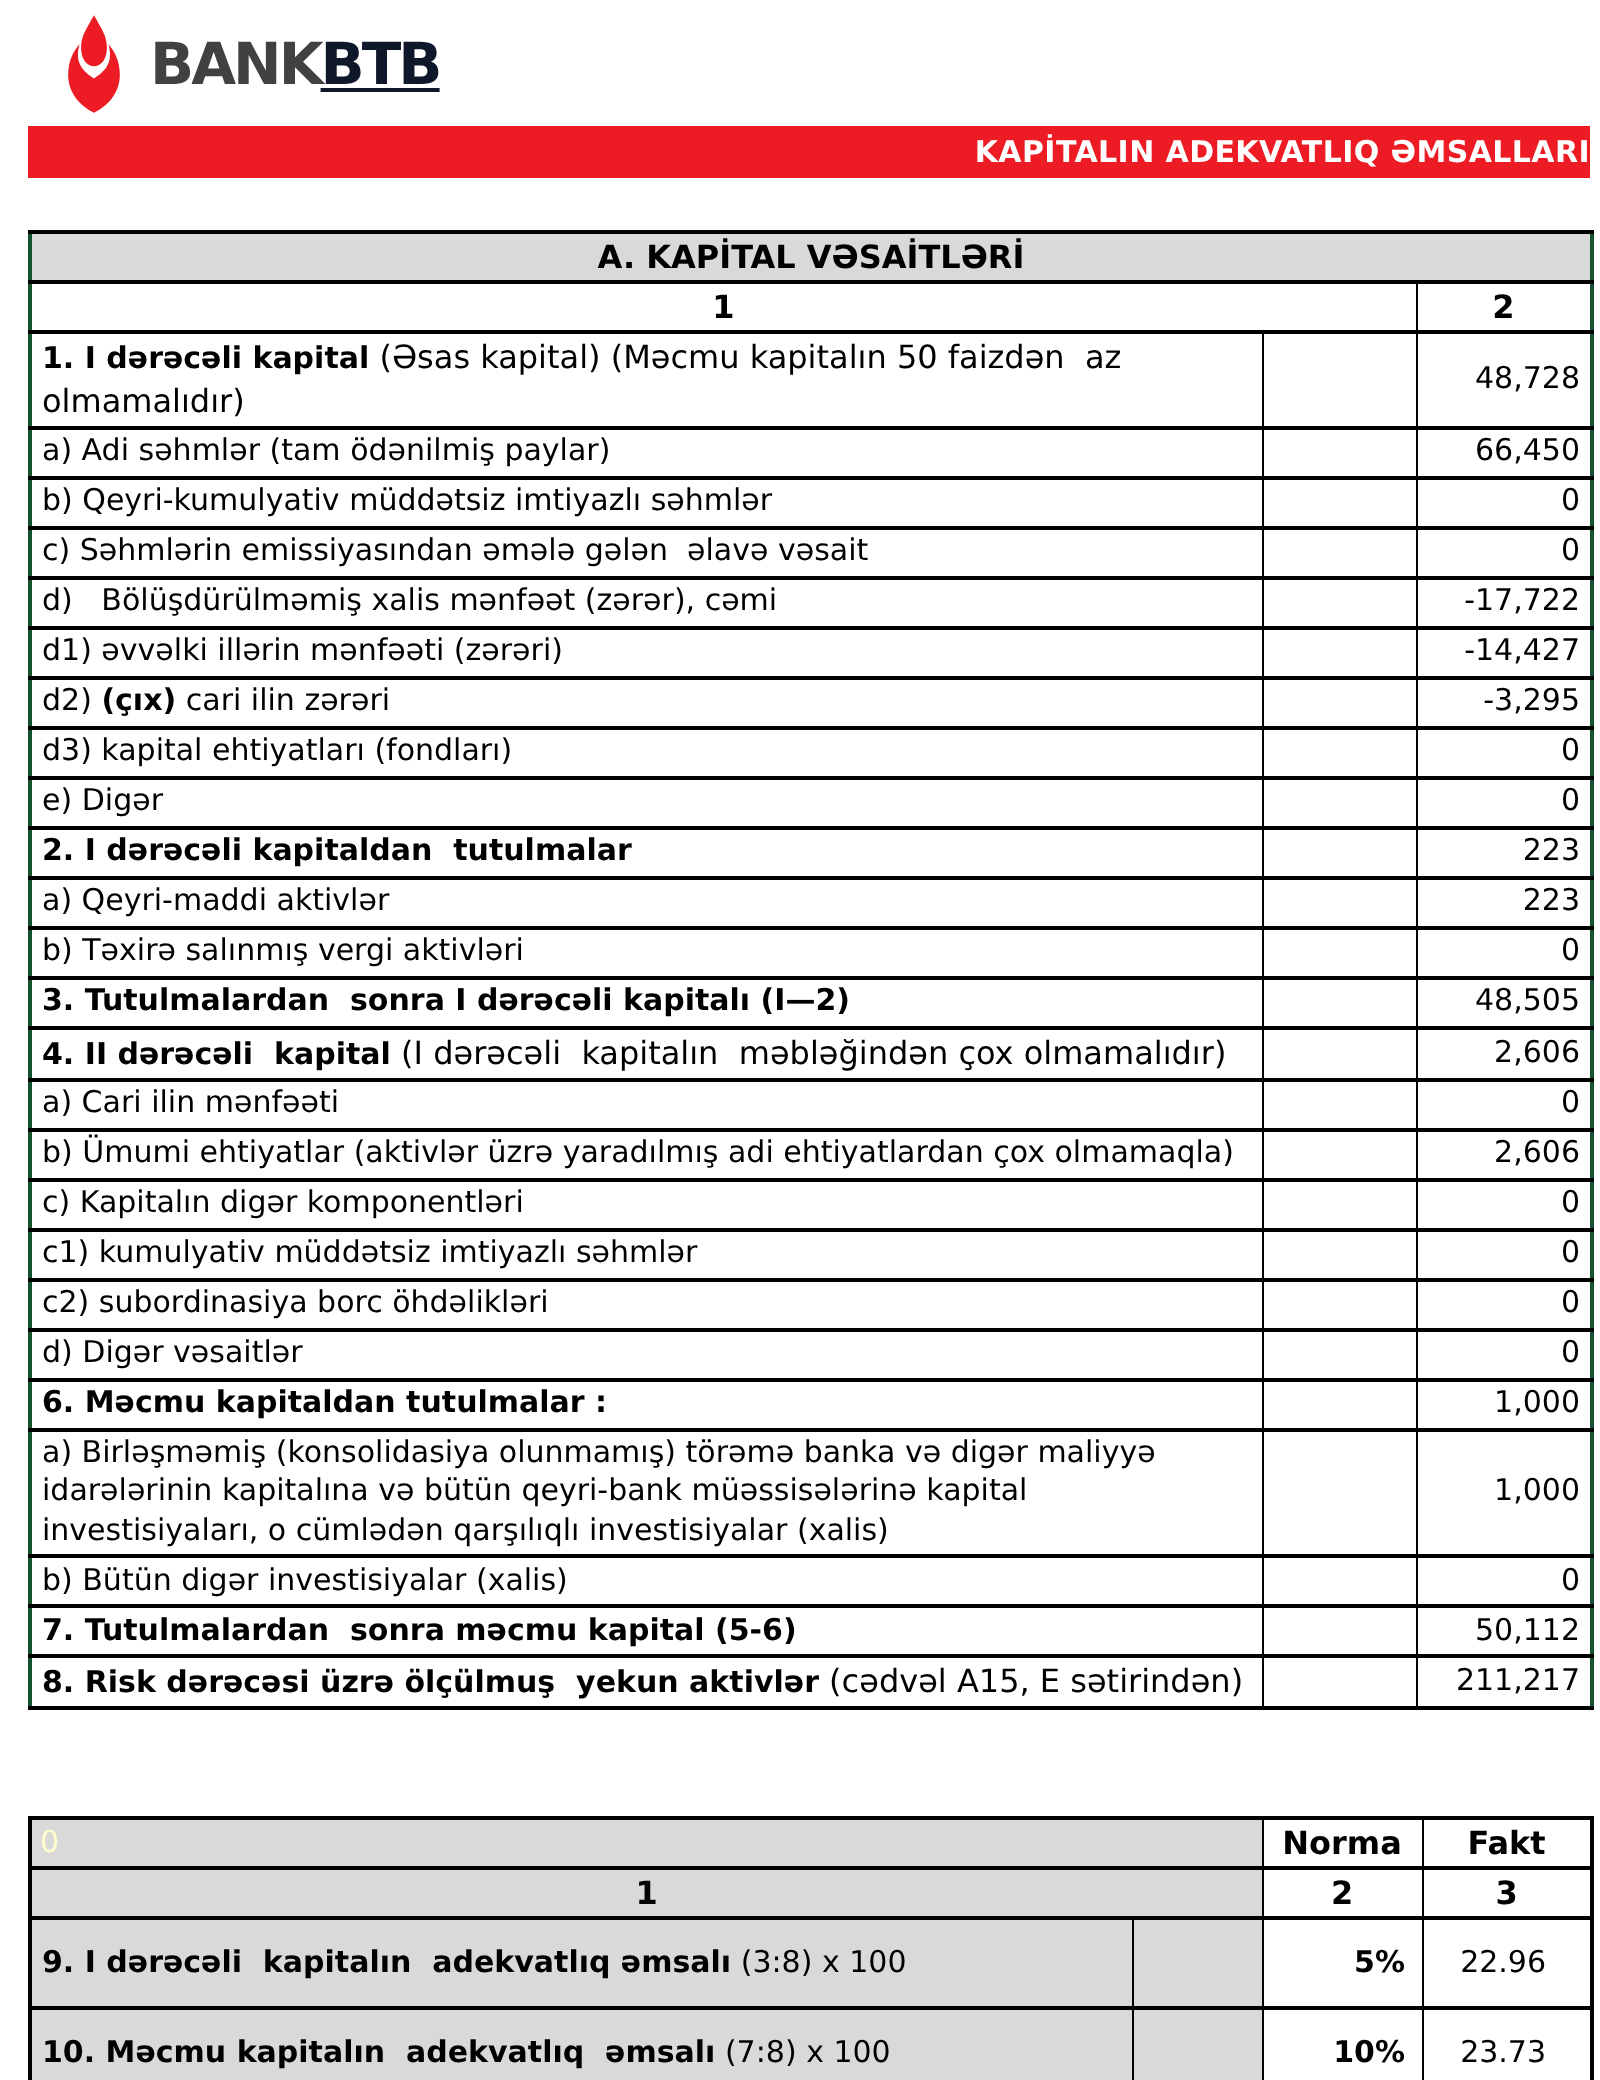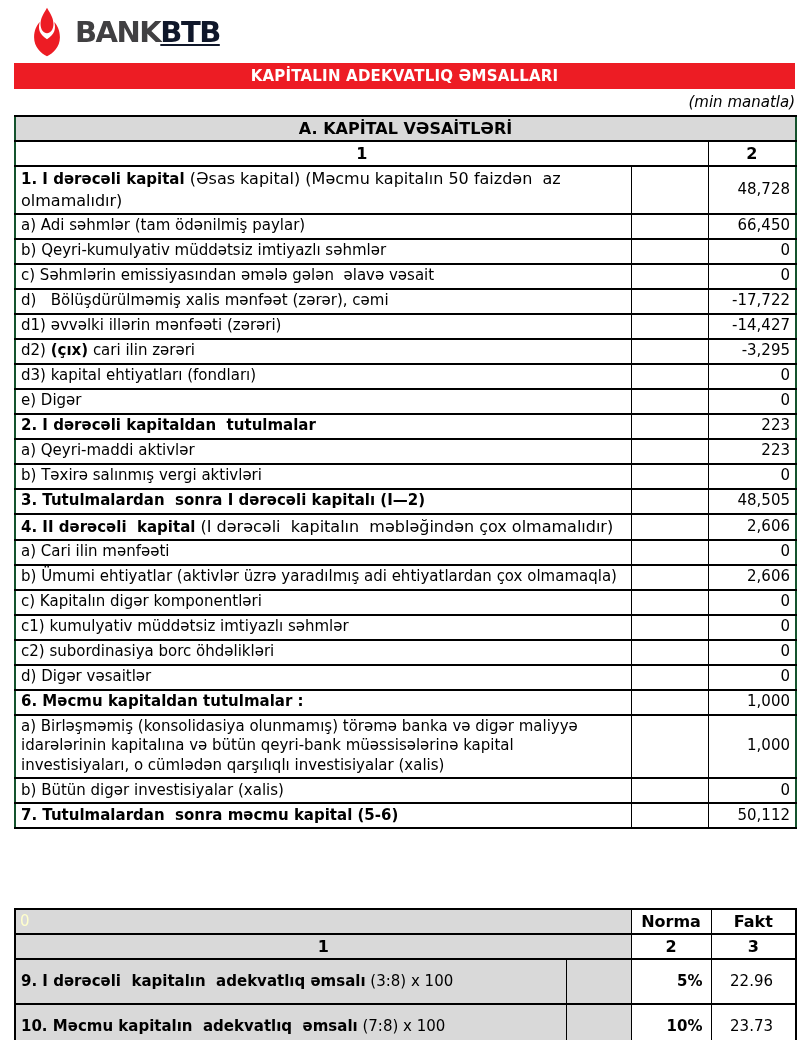--- a/index.html
+++ b/index.html
@@ -7,21 +7,21 @@
   .page{position:relative;width:800px;height:1040px;overflow:hidden;}
 
   
   .logo{position:absolute;top:6px;left:28px;display:flex;align-items:center;gap:9px;height:52px;}
   .logo-text{font-size:29px;font-weight:bold;letter-spacing:-1.5px;line-height:1;}
   .logo-bank{color:#414042;}
   .logo-btb{color:#0f172a;text-decoration:underline;}
 
   
   .banner{position:absolute;top:63px;left:14px;width:781px;height:26px;background:#ED1C24;
-          display:flex;align-items:center;justify-content:center;}
+          display:flex;align-items:center;justify-content:flex-end;}
   .banner span{color:#fff;font-weight:bold;font-size:15px;letter-spacing:.2px;}
 
   .unit-note{position:absolute;top:93px;left:14px;width:781px;text-align:right;
              font-style:italic;font-size:15px;}
 
   
   table{border-collapse:collapse;table-layout:fixed;}
   .tableA{position:absolute;top:115px;left:14px;width:781px;border:2px solid #14532d;}
   .tableB{position:absolute;top:908px;left:14px;width:781px;border:2px solid #000;}
   td{border:1px solid #000;border-top-width:2px;border-bottom-width:2px;
@@ -53,21 +53,20 @@
       <path d="M25 1 C20 10 16.5 14.5 16.5 22.5 C16.5 30 20.5 34.5 25 34.5 C29.5 34.5 33.5 30 33.5 22.5 C33.5 14.5 30 10 25 1 Z" fill="#ED1C24"></path>
       <path d="M25 65 C17 61 8 53 8 40 C8 31 11.5 24.5 15.5 20 C13 29 14.5 36 25 42.5 C35.5 36 37 29 34.5 20 C38.5 24.5 42 31 42 40 C42 53 33 61 25 65 Z" fill="#ED1C24"></path>
     </svg>
     <div class="logo-text"><span class="logo-bank">BANK</span><span class="logo-btb">BTB</span></div>
   </div>
 
   <div class="banner">
     <span>KAPİTALIN ADEKVATLIQ ƏMSALLARI</span>
   </div>
 
-  <div class="unit-note">(min manatla)</div>
 
   <table class="tableA">
     <colgroup>
         <col style="width:616px">
         <col style="width:77px">
         <col style="width:88px">
       </colgroup>
     <tbody>
       <tr>
         <td class="title-cell" colspan="3">A. KAPİTAL VƏSAİTLƏRİ</td>
@@ -190,20 +189,25 @@
         </tr>
         <tr>
           <td class="lbl"><span class="pre">b) Bütün digər investisiyalar (xalis)</span></td>
           <td class="narrow"></td>
           <td class="val">0</td>
         </tr>
         <tr>
           <td class="lbl"><span class="b">7. Tutulmalardan  sonra məcmu kapital (5-6)</span></td>
           <td class="narrow"></td>
           <td class="val">50,112</td>
+        </tr>
+        <tr>
+          <td class="lbl"><span class="b">8. Risk dərəcəsi üzrə ölçülmuş  yekun aktivlər</span><span class="note"> (cədvəl A15, E sətirindən)</span></td>
+          <td class="narrow"></td>
+          <td class="val">211,217</td>
         </tr>
       </tbody>
   </table>
 
   <table class="tableB">
     <colgroup>
         <col style="width:551px">
         <col style="width:65px">
         <col style="width:80px">
         <col style="width:85px">

